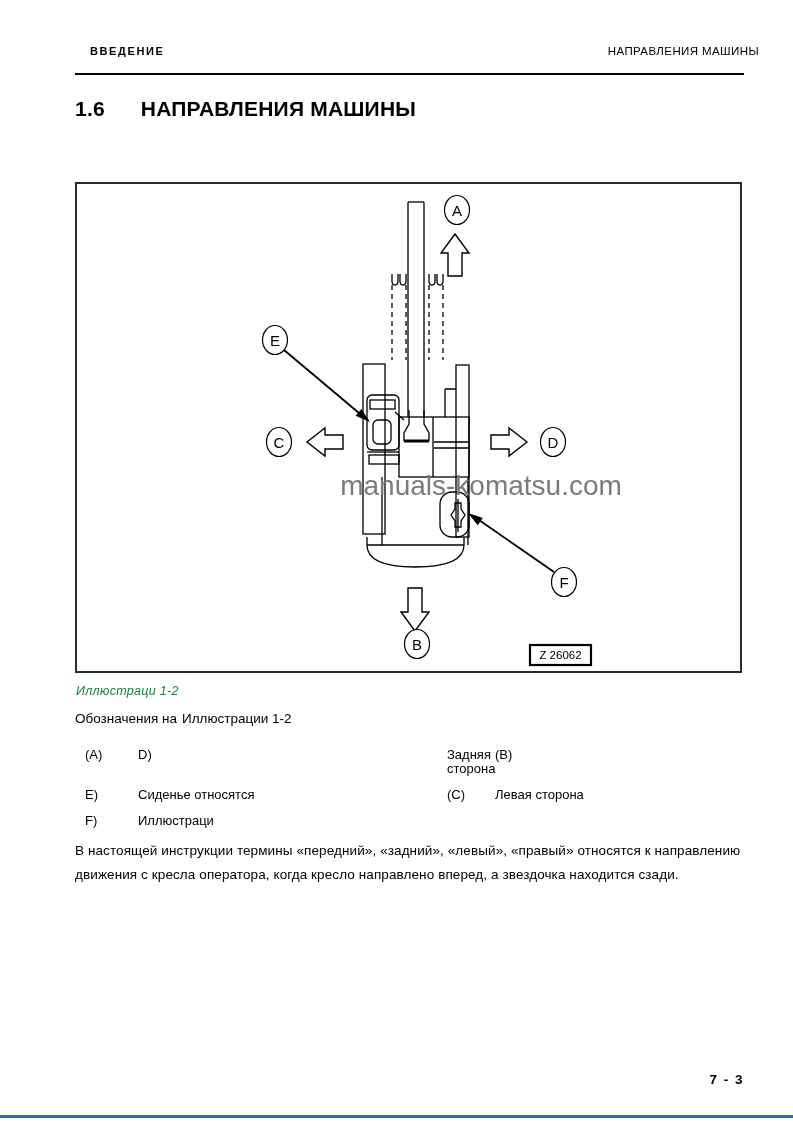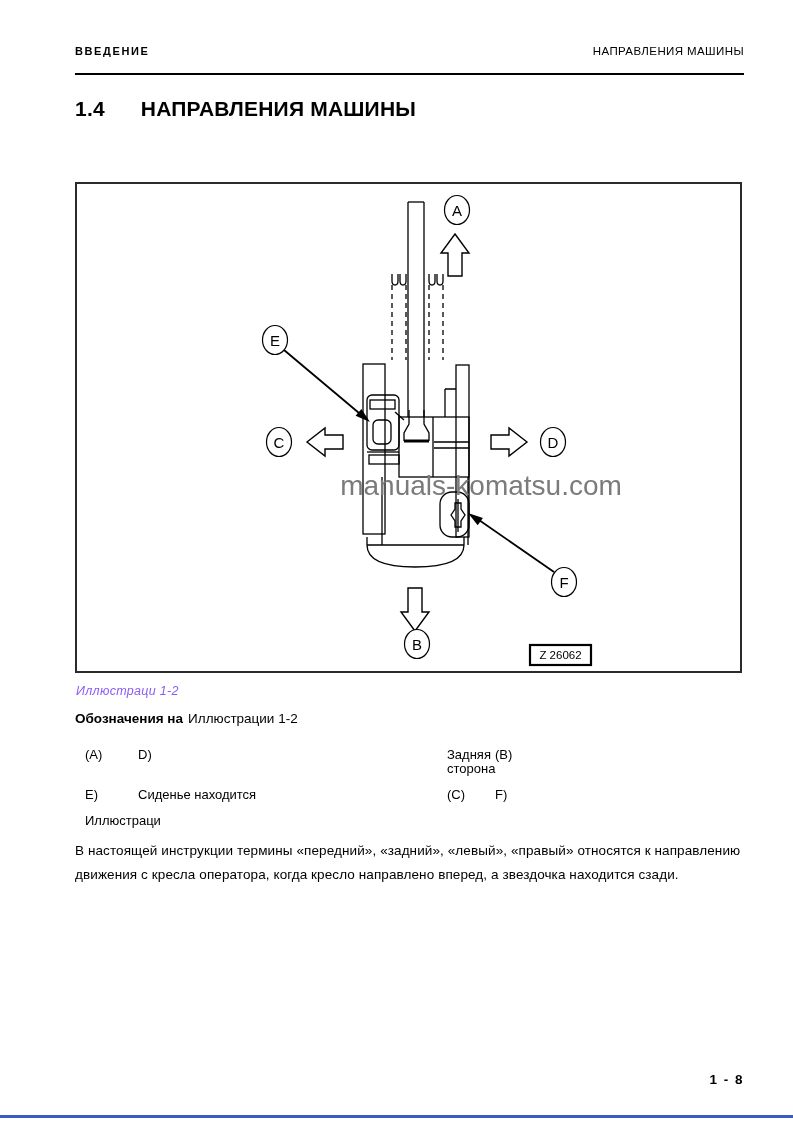--- a/index.html
+++ b/index.html
@@ -4,45 +4,45 @@
 <style>
   html,body { margin:0; padding:0; }
   body {
     width:793px; height:1123px; position:relative;
     background:#ffffff; color:#000;
     font-family:"Liberation Sans", sans-serif;
     overflow:hidden;
   }
   
   .hdr {
-    position:absolute; left:75px; width:669px; top:45px;
+    position:absolute; left:90px; width:669px; top:45px;
     display:flex; justify-content:space-between; align-items:center;
   }
   .hdr-left  { font-size:11px; font-weight:bold; letter-spacing:1.6px; }
   .hdr-right { font-size:11.5px; letter-spacing:0.4px; }
   .hdr-rule  { position:absolute; left:75px; width:669px; top:73px; height:2px; background:#000; }
 
   
   .title { position:absolute; left:75px; top:97px; font-size:21px; font-weight:bold; letter-spacing:0.2px; }
   .title .num { display:inline-block; margin-right:36px; }
 
   
   .figure {
     position:absolute; left:75px; top:182px; width:667px; height:491px;
     border:2px solid #2b2b2b; box-sizing:border-box; background:#fff;
   }
   .figure svg { display:block; width:100%; height:100%; }
 
   .fig-caption {
     position:absolute; left:76px; top:684px;
-    font-size:12.5px; font-style:italic; color:#8b5cf6; letter-spacing:0.3px;
+    font-size:12.5px; font-style:italic; color:#15803d; letter-spacing:0.3px;
   }
 
   .legend-heading { position:absolute; left:75px; top:711px; font-size:13.5px; }
-  .legend-heading .b { font-weight:bold; }
+  .legend-heading .b { font-weight:normal; }
   .legend-heading .n { margin-left:5px;text-align:center; }
 
   .legend {
     position:absolute; left:85px; top:748px; width:659px;
     display:grid; grid-template-columns:53px 309px 48px auto;
     row-gap:12px; font-size:13px; line-height:14px;
   }
 
   .para {
     position:absolute; left:75px; top:839px; width:674px;
@@ -61,21 +61,21 @@
 </head>
 <body>
 
 <div class="hdr">
   <span class="hdr-left">ВВЕДЕНИЕ</span>
   <span class="hdr-right">НАПРАВЛЕНИЯ МАШИНЫ</span>
 </div>
 <div class="hdr-rule"></div>
 
 <div class="title">
-  <span class="num">1.4</span><span>НАПРАВЛЕНИЯ МАШИНЫ</span>
+  <span class="num">1.6</span><span>НАПРАВЛЕНИЯ МАШИНЫ</span>
 </div>
 
 <div class="figure">
   <svg viewBox="0 0 663 487">
     <g fill="none" stroke="#000" stroke-width="1.3">
 
       <g>
         <path d="M331,18 L347,18"></path>
         <path d="M331,18 V233"></path>
         <path d="M347,18 V233"></path>
@@ -187,24 +187,25 @@
   <span class="b">Обозначения на</span><span class="n">Иллюстрации 1-2</span>
 </div>
 
 <div class="legend">
   <span>(A)</span>
   <span>D)</span>
   <span>Задняя сторона</span>
 
   <span>(B)</span>
   <span>E)</span>
-  <span>Сиденье находится</span>
+  <span>Сиденье относятся</span>
 
   <span>(C)</span>
+  <span>Левая сторона</span>
   <span>F)</span>
   <span>Иллюстраци</span>
 </div>
 
 <div class="para">В настоящей инструкции термины «передний», «задний», «левый», «правый» относятся к направлению движения с кресла оператора, когда кресло направлено вперед, а звездочка находится сзади.</div>
 
-<div class="footer">1 - 8</div>
+<div class="footer">7 - 3</div>
 
 <div class="bottom-rule" style="background: rgb(59, 91, 196);"></div>
 
 </body></html>

